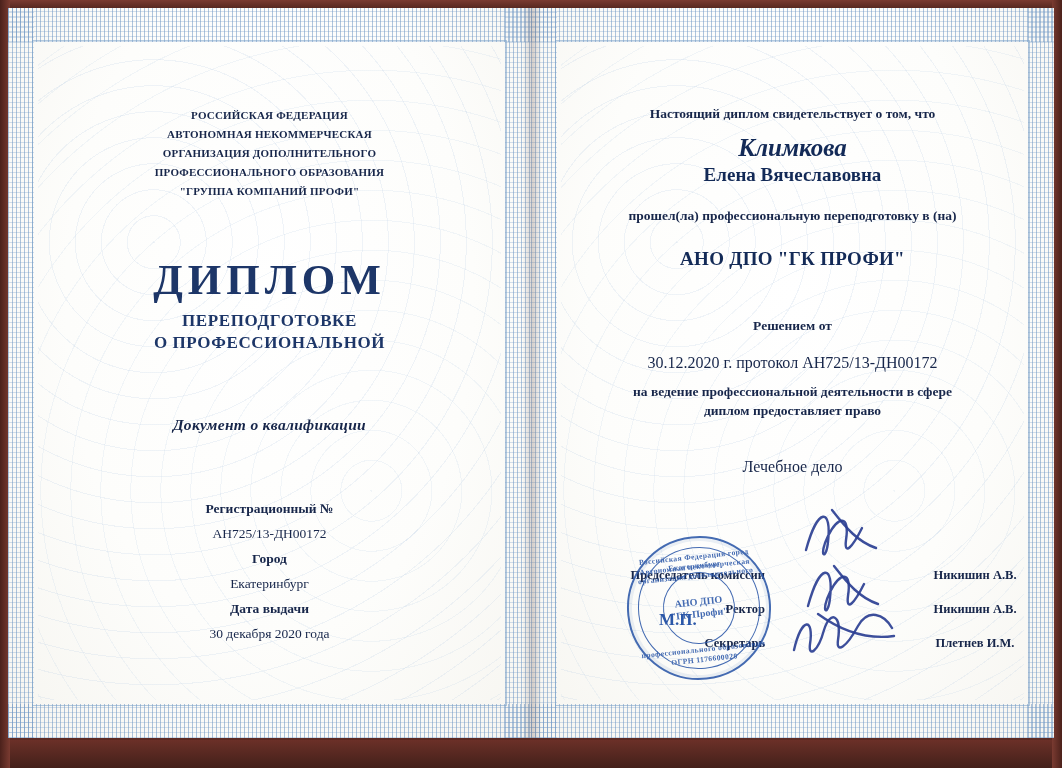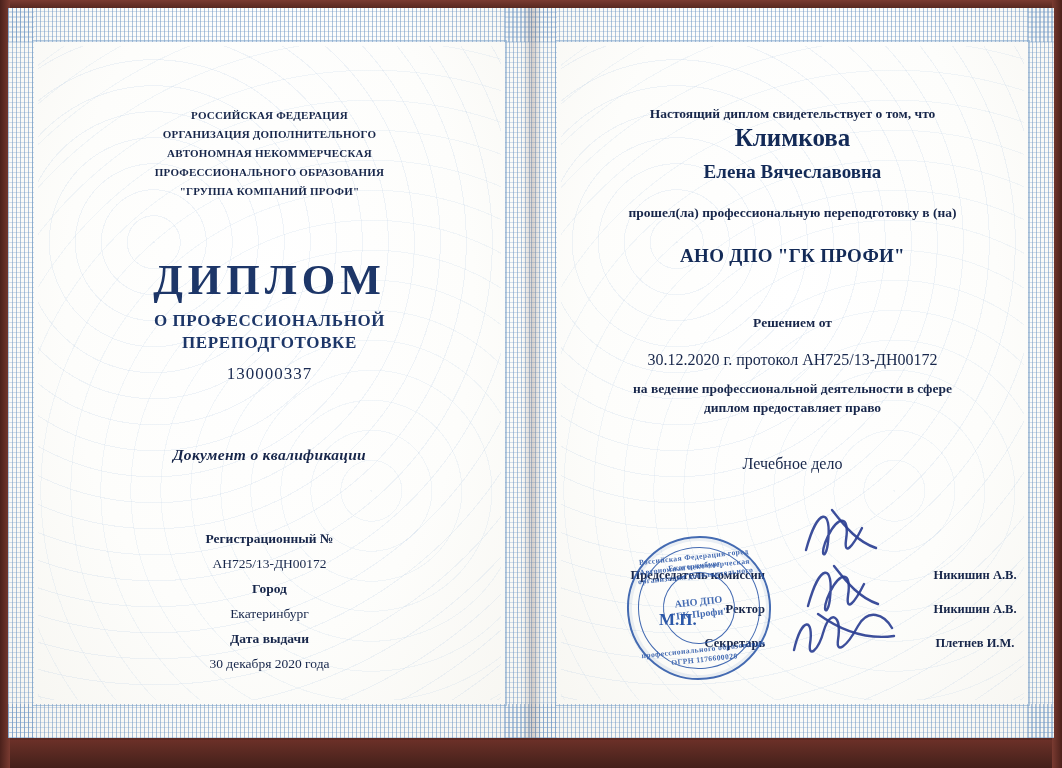--- a/index.html
+++ b/index.html
@@ -175,31 +175,32 @@
   .reg-block .val { font-weight: 400; }
 
   
   .r-lead {
     margin-top: 58px;
     font-size: 13.5px;
     font-weight: 700;
     color: #17264a;
   }
   .r-name {
-    margin-top: 0;
+    margin-top: 10px;
     font-size: 25px;
     font-weight: 700;
     color: #132a57;
     line-height: 32px;
+    font-style: italic;
   }
   .r-patronymic {
     font-size: 19px;
     font-weight: 700;
     color: #132a57;
-    margin-top: 7px;
+    margin-top: 0;
   }
   .r-retrain {
     margin-top: 22px;
     font-size: 13.5px;
     font-weight: 700;
     color: #17264a;
   }
   .r-org {
     margin-top: 24px;
     font-size: 19px;
@@ -347,32 +348,31 @@
       <div class="g-band g-bottom"></div>
       <div class="g-band g-left"></div>
       <div class="g-band g-right"></div>
       <div class="g-inline"></div>
     </div>
     <div class="watermark"></div>
 
     <div class="content">
       <div class="org-block">
         <div>РОССИЙСКАЯ ФЕДЕРАЦИЯ</div>
+        <div>АВТОНОМНАЯ НЕКОММЕРЧЕСКАЯ</div>
         <div>ОРГАНИЗАЦИЯ ДОПОЛНИТЕЛЬНОГО</div>
-        <div>АВТОНОМНАЯ НЕКОММЕРЧЕСКАЯ</div>
         <div>ПРОФЕССИОНАЛЬНОГО ОБРАЗОВАНИЯ</div>
         <div>"ГРУППА КОМПАНИЙ ПРОФИ"</div>
       </div>
 
       <div class="diploma-title">ДИПЛОМ</div>
       <div class="diploma-sub">
+        <div>ПЕРЕПОДГОТОВКЕ</div>
         <div>О ПРОФЕССИОНАЛЬНОЙ</div>
-        <div>ПЕРЕПОДГОТОВКЕ</div>
-      </div>
-      <div class="diploma-number">130000337</div>
+      </div>
 
       <div class="qual-doc">Документ о квалификации</div>
 
       <div class="reg-block">
         <div class="lbl">Регистрационный №</div>
         <div class="val">АН725/13-ДН00172</div>
         <div class="lbl">Город</div>
         <div class="val">Екатеринбург</div>
         <div class="lbl">Дата выдачи</div>
         <div class="val">30 декабря 2020 года</div>

